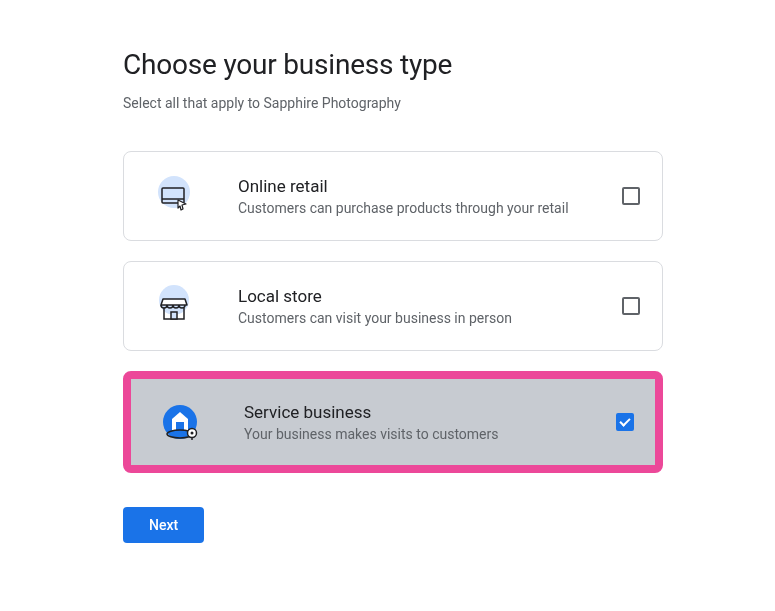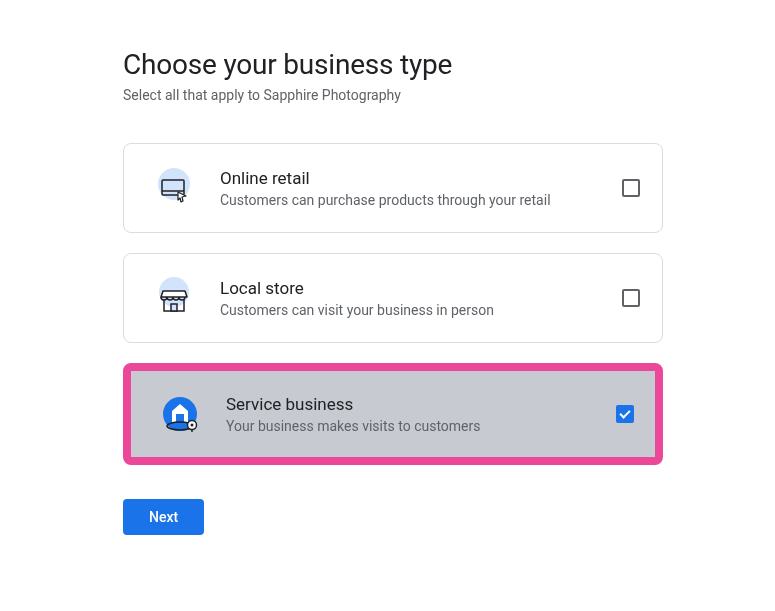--- a/index.html
+++ b/index.html
@@ -11,37 +11,38 @@
       font-family: 'Google Sans', Roboto, Arial, sans-serif;
       background: #fff;
       width: 775px;
       height: 611px;
       padding: 48px 112px 0 123px;
     }
     .page-title {
       font-size: 28px;
       font-weight: 400;
       color: #202124;
-      margin-bottom: 6px;
+      margin-bottom: 14px;
       letter-spacing: -0.2px;
     }
     .subtitle {
       font-size: 14px;
       color: #5f6368;
       margin-bottom: 40px;
     }
     .option-card {
       display: flex;
       align-items: center;
       border: 1px solid #dadce0;
       border-radius: 8px;
       padding: 22px 22px 22px 28px;
       margin-bottom: 20px;
       cursor: pointer;
       background: #fff;
+      gap: 18px;
     }
     .option-card.selected {
       border: 8px solid #ec4899;
       background: #c7cbd1;
       padding: 21px 21px 21px 27px;
     }
     .icon-wrap {
       width: 44px;
       height: 44px;
       flex-shrink: 0;

